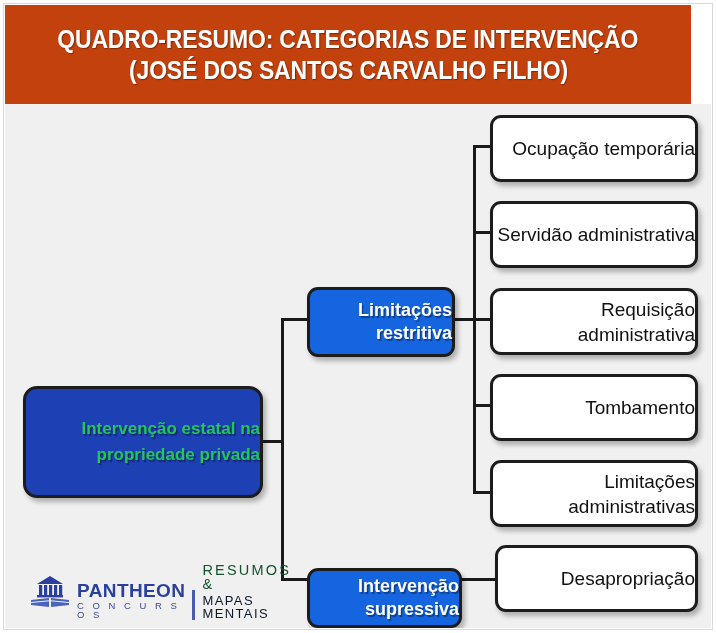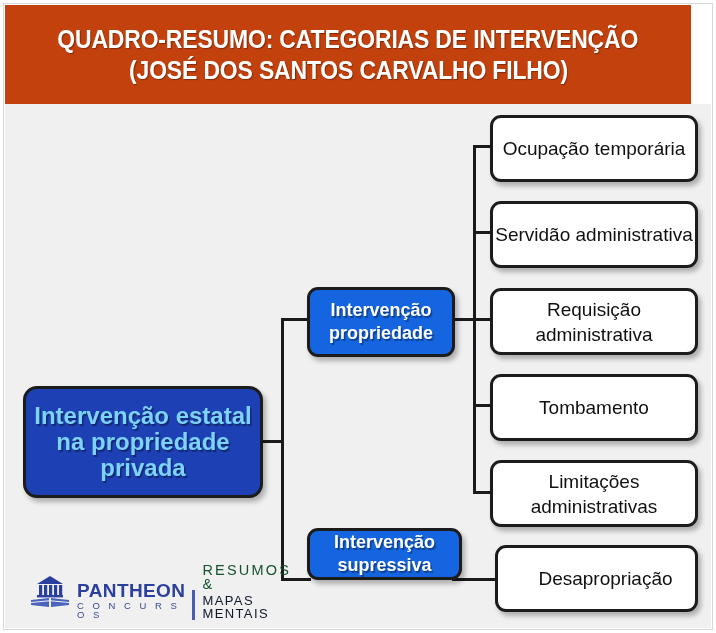--- a/index.html
+++ b/index.html
@@ -82,30 +82,30 @@
     position: absolute;
     box-sizing: border-box;
     display: flex;
     align-items: center;
     justify-content: center;
     text-align: center;
     border: 3px solid #1c1c1c;
     border-radius: 12px;
     box-shadow: 3px 4px 5px rgba(0,0,0,0.28);
   }
-  .node-text { display: block; width: 100%; }
+  .node-text { display: block; width: 100%; text-align: right; }
 
   .node.root {
     background: #1e40b5;
     border-radius: 14px;
   }
   .node.root .node-text {
-    color: #7dd3fc;
-    font-weight: bold;
-    font-size: 24px;
+    color: #22c55e;
+    font-weight: bold;
+    font-size: 17px;
     line-height: 26px;
     text-shadow: 1.5px 1.5px 1px rgba(0,0,0,0.38);
   }
 
   .node.branch {
     background: #1565e0;
     border-radius: 11px;
   }
   .node.branch .node-text {
     color: #ffffff;
@@ -214,24 +214,24 @@
     <div class="line h" style="left:468px; top:300px; width:22px;"></div>
     <div class="line h" style="left:468px; top:387px; width:22px;"></div>
 
     <div class="line h" style="left:447px; top:474px; width:44px;"></div>
 
     <div class="node root" style="left:18px; top:282px; width:240px; height:112px;">
       <span class="node-text">Intervenção estatal na propriedade privada</span>
     </div>
 
     <div class="node branch" style="left:302px; top:183px; width:148px; height:70px;">
-      <span class="node-text">Intervenção propriedade</span>
-    </div>
-
-    <div class="node branch" style="left:302px; top:424px; width:155px; height:52px;">
+      <span class="node-text">Limitações restritiva</span>
+    </div>
+
+    <div class="node branch" style="left:302px; top:464px; width:155px; height:60px;">
       <span class="node-text">Intervenção supressiva</span>
     </div>
 
     <div class="node leaf" style="left:485px; top:11px; width:208px; height:67px;">
       <span class="node-text">Ocupação temporária</span>
     </div>
 
     <div class="node leaf" style="left:485px; top:97px; width:208px; height:67px;">
       <span class="node-text">Servidão administrativa</span>
     </div>

